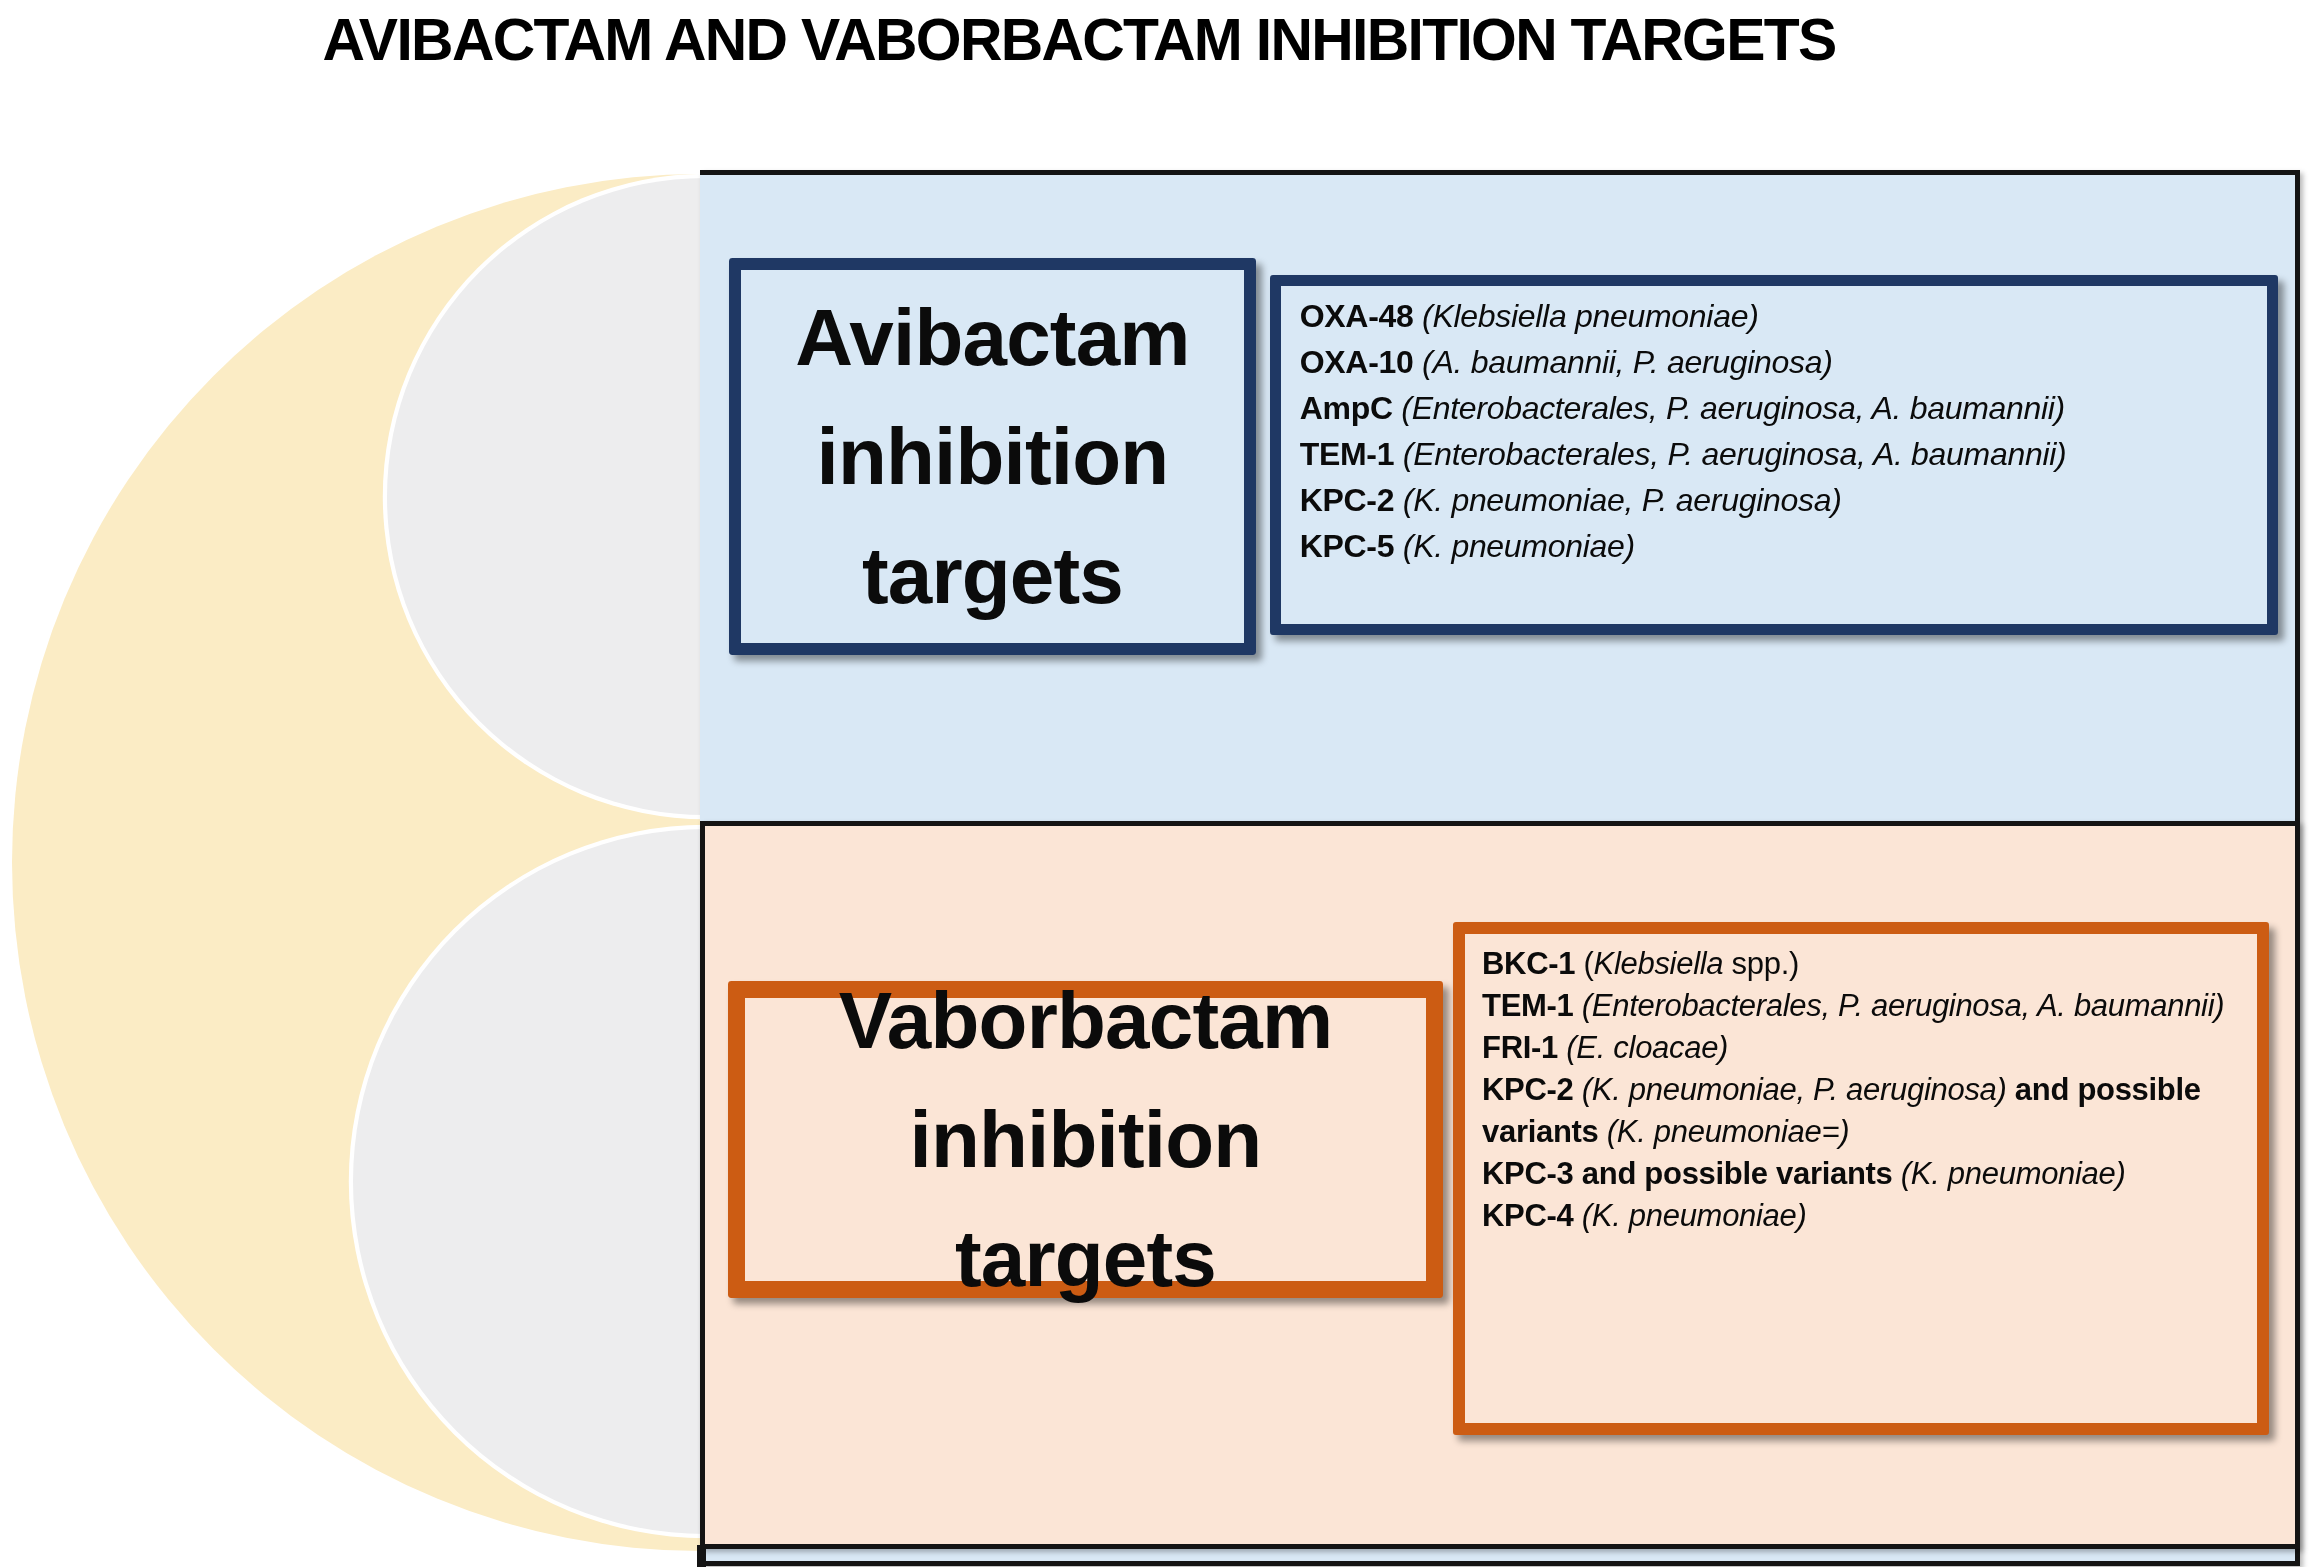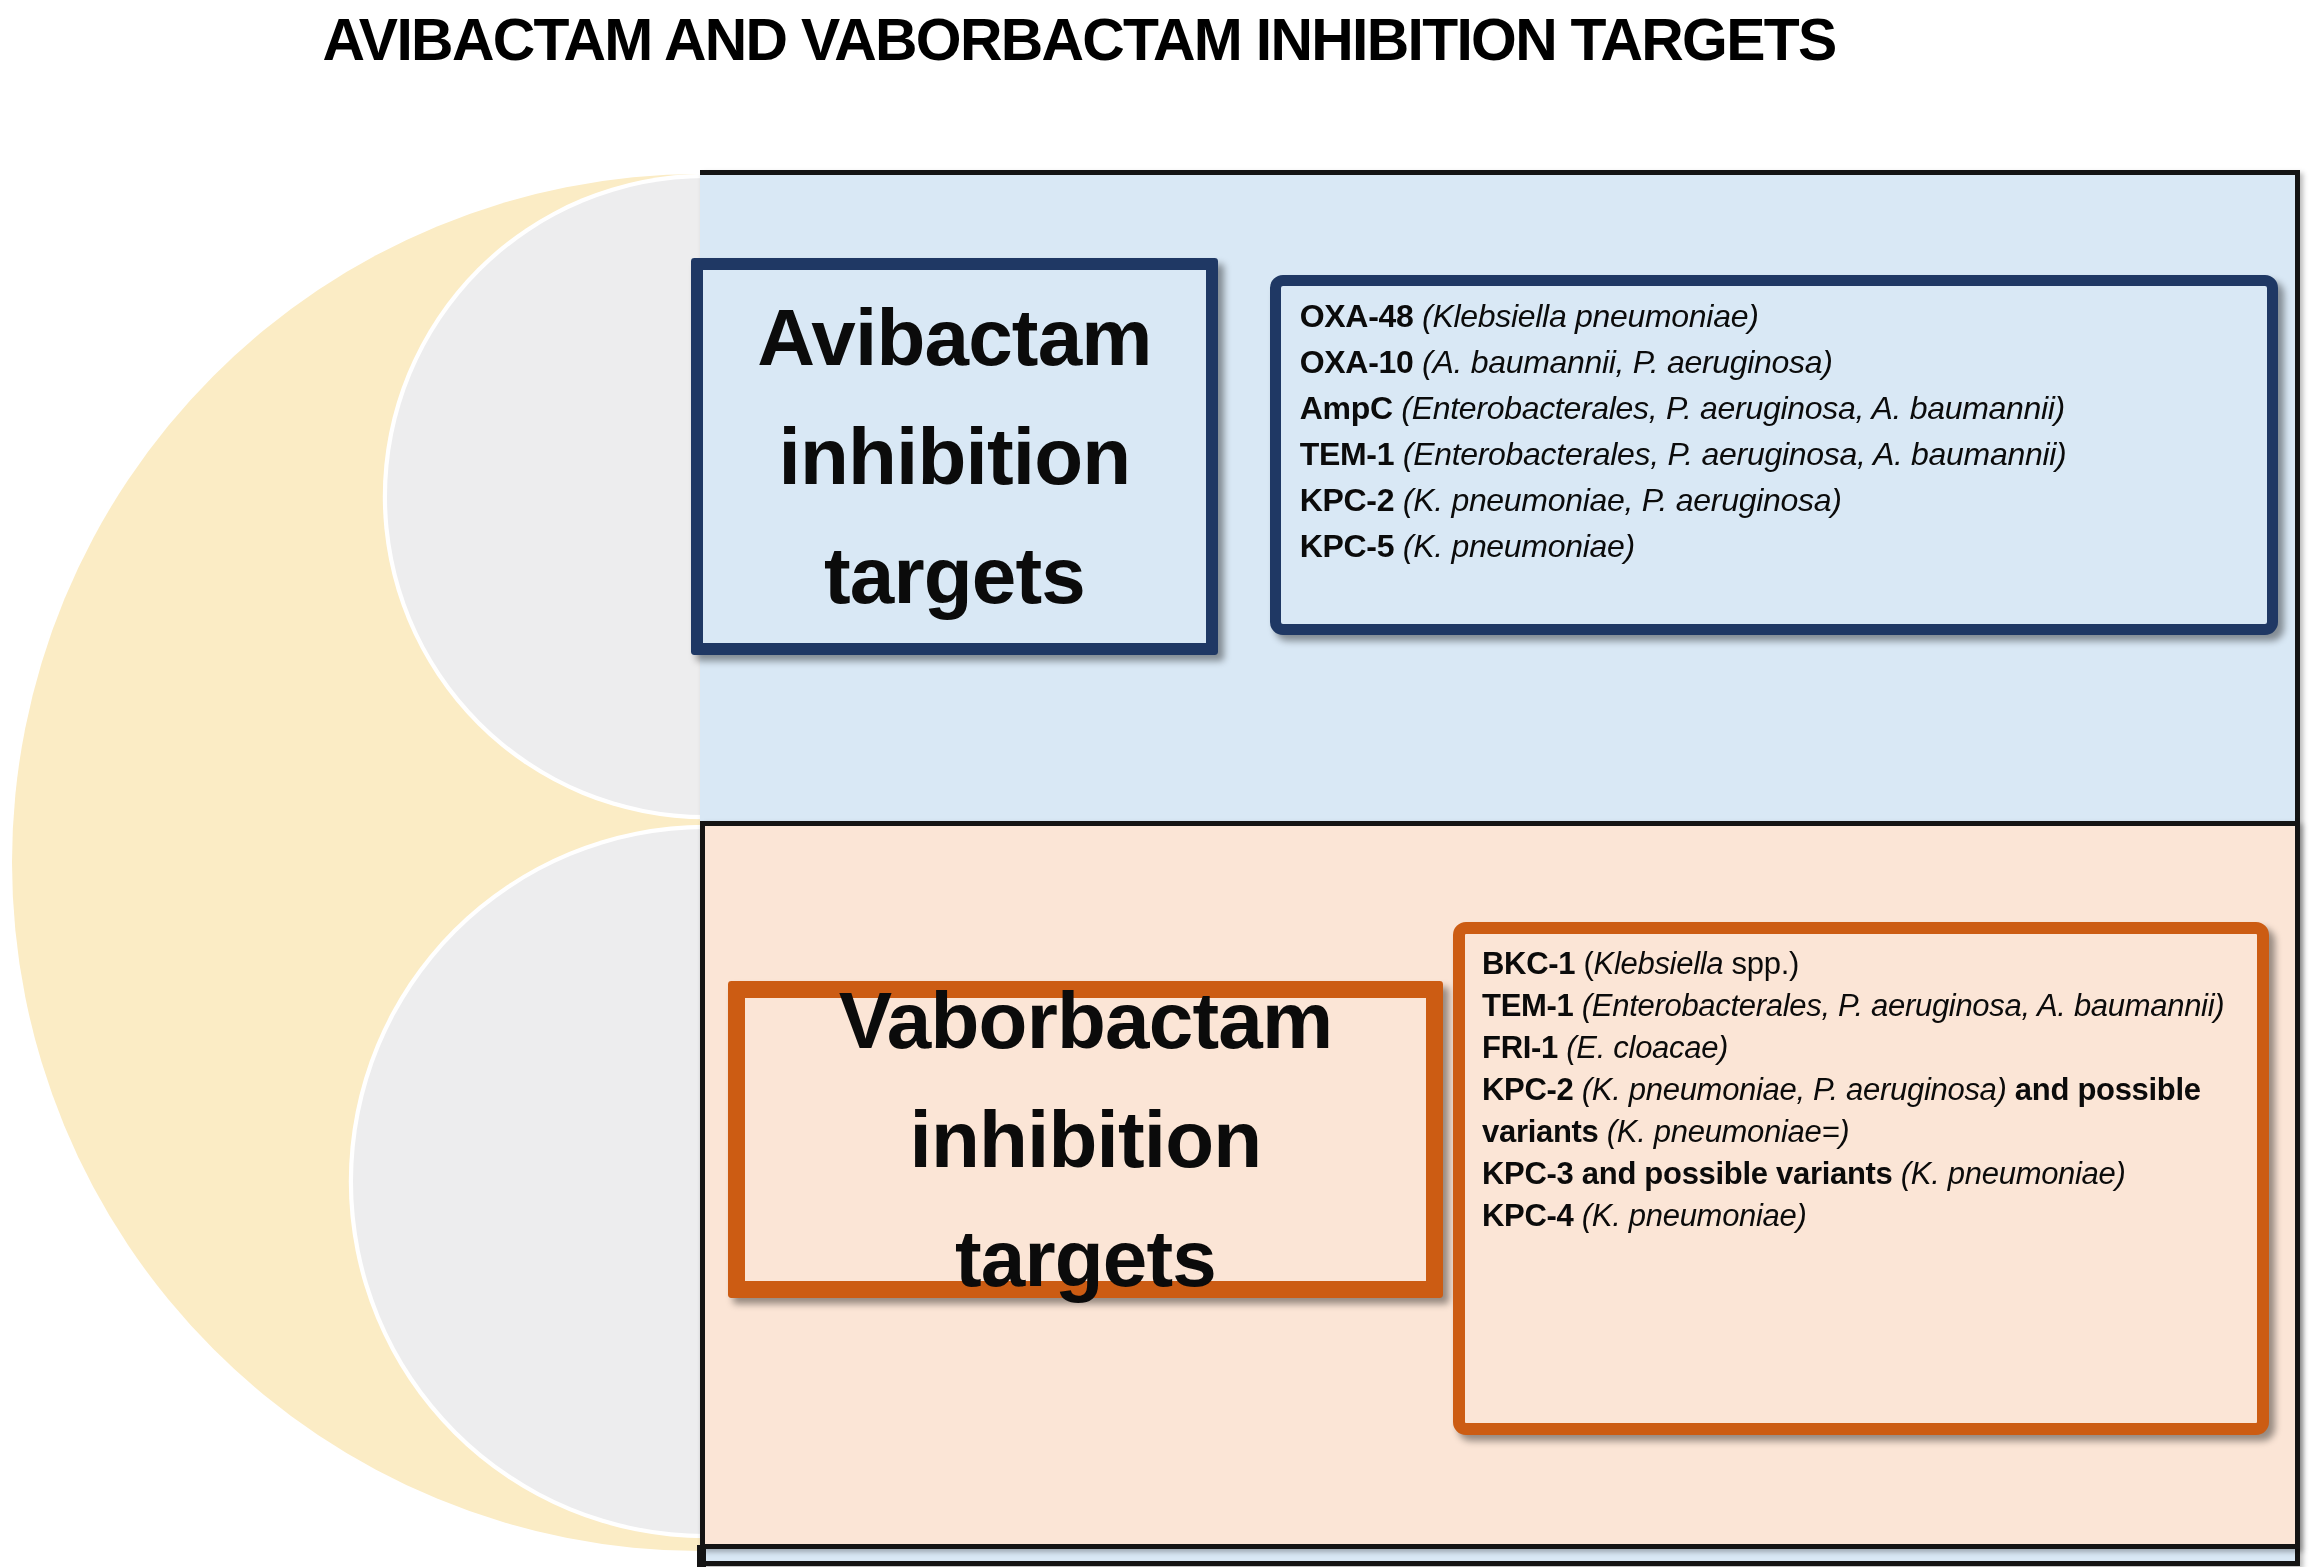--- a/index.html
+++ b/index.html
@@ -52,32 +52,32 @@
   #bottom-left-edge{left:697px;top:1545px;width:8.5px;height:22px;background:var(--frame,#141414);}
   
   .label-box{
     box-sizing:border-box;display:flex;align-items:center;justify-content:center;
     text-align:center;font-weight:bold;color:#0b0b0b;
     font-size:80px;line-height:119px;white-space:pre-line;border-radius:3.4px;
     letter-spacing:-0.8px;
     box-shadow:5.1px 6px 7.6px rgba(0,0,0,.40);
   }
   #avibactam-label-box{
-    left:691px;top:258px;width:527px;height:397px;
+    left:729px;top:258px;width:527px;height:397px;
     background:var(--panel-blue,#D9E8F5);
     border:12.7px solid var(--navy,#1F3864);
   }
   #vaborbactam-label-box{
     left:728px;top:981px;width:715px;height:317px;
     background:var(--panel-peach,#FBE5D6);
     border:17px solid var(--orange,#CC5C13);
   }
   
   .targets-box{
-    box-sizing:border-box;border-radius:13px;
+    box-sizing:border-box;border-radius:3px;
     box-shadow:5.1px 6px 7.6px rgba(0,0,0,.40);
     letter-spacing:-0.3px;
   }
   #avibactam-targets-box{
     left:1270px;top:275px;width:1008px;height:360px;
     background:var(--panel-blue,#D9E8F5);
     border:11px solid var(--navy,#1F3864);
     padding:6.8px 18.7px;font-size:32px;line-height:46px;
   }
   #vaborbactam-targets-box{

